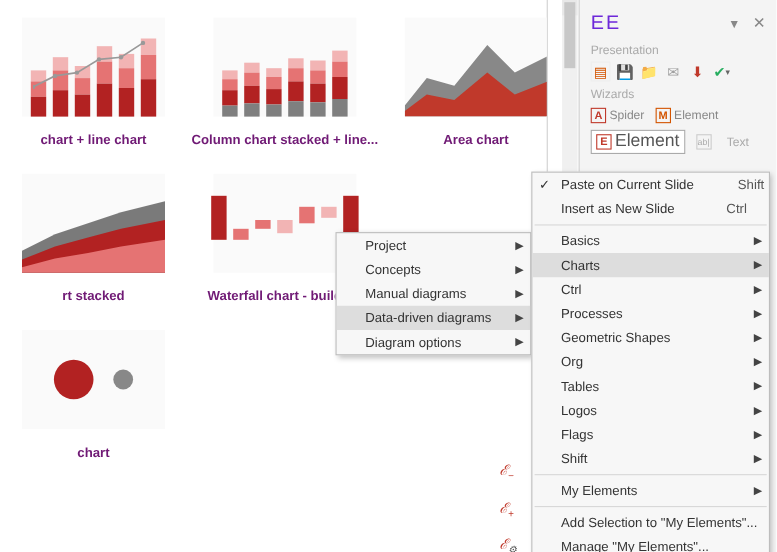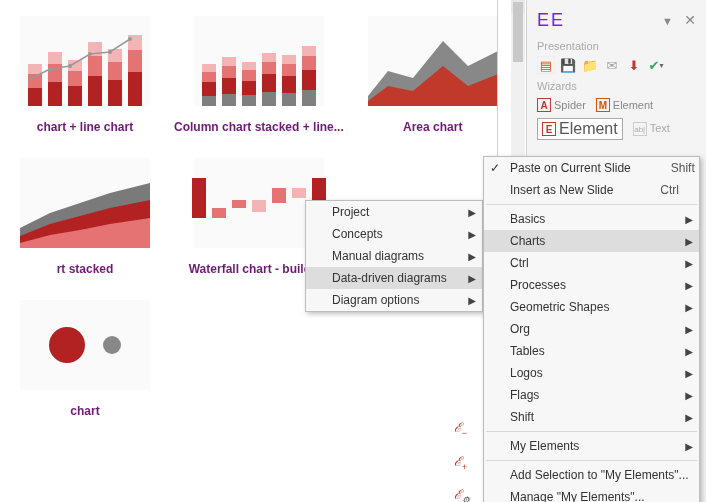--- a/index.html
+++ b/index.html
@@ -40,31 +40,31 @@
   .ic-down { color:#c0392b;}
   .ic-check-dd { color:#27ae60; display:flex; align-items:center;}
   .sp-wizards { display:flex; gap:10px; margin-top:6px; align-items:center;}
   .wiz-btn { display:flex; align-items:center; gap:3px; font-size:11px; color:#888; }
   .wiz-box { width:14px; height:14px; border:1px solid #c0392b; color:#c0392b; display:flex; align-items:center; justify-content:center; font-size:10px; font-weight:700;}
   .wiz-box.orange { border-color:#d35400; color:#d35400;}
   .sp-element-row { display:flex; gap:10px; margin-top:6px; align-items:center;}
   .el-btn { display:flex; align-items:center; gap:3px; border:1px solid #aaa; padding:1px 4px; background:#fff;}
   .el-box { width:14px; height:14px; border:1px solid #c0392b; color:#c0392b; display:flex; align-items:center; justify-content:center; font-size:10px; font-weight:700;}
   .el-label { color:#555; font-size:16px;}
-  .txt-btn { display:flex; align-items:flex-start; gap:3px; font-size:11px; color:#aaa;}
+  .txt-btn { display:flex; align-items:flex-end; gap:14px; font-size:11px; color:#aaa;}
   .txt-box { width:14px; height:14px; border:1px solid #ccc; color:#aaa; display:flex; align-items:center; justify-content:center; font-size:8px;}
   
   .menu { position:absolute; background:#f7f7f7; border:1px solid #bdbdbd; box-shadow:2px 2px 5px rgba(0,0,0,0.25); font-size:12px; }
   .menu-row { display:flex; align-items:center; height:22px; padding:0 20px 0 26px; white-space:nowrap; position:relative;}
   .menu-row.hover { background:#ddd; }
   .menu-row .shortcut { margin-left:auto; color:#555; padding-left:40px;}
   .menu-row .arrow { position:absolute; right:6px; font-size:10px; color:#444;}
   .menu-row .check { position:absolute; left:6px; font-size:12px; color:#333;}
   .menu-sep { height:1px; background:#d8d8d8; margin:3px 2px; }
-  .menu1 { left:305px; top:200px; width:178px; }
+  .menu1 { left:305px; top:211px; width:178px; }
   .menu2 { left:483px; top:156px; width:217px; }
   .my-icons { position:absolute; left:454px; top:418px; display:flex; flex-direction:column; gap:14px;}
   .my-icon-e { font-style:italic; font-size:13px; color:#c0392b;}
   .scrollbar { position:absolute; right:181px; top:0; width:14px; height:502px; background:#f0f0f0;}
   .scroll-thumb { position:absolute; top:2px; left:2px; width:10px; height:60px; background:#c8c8c8;}
   .scroll-btn { position:absolute; left:0; width:14px; height:14px; background:#e8e8e8; display:flex; align-items:center; justify-content:center; font-size:9px; color:#666;}
   .scroll-up{top:0;} .scroll-down{bottom:0;}
 </style>
 </head>
 <body>

